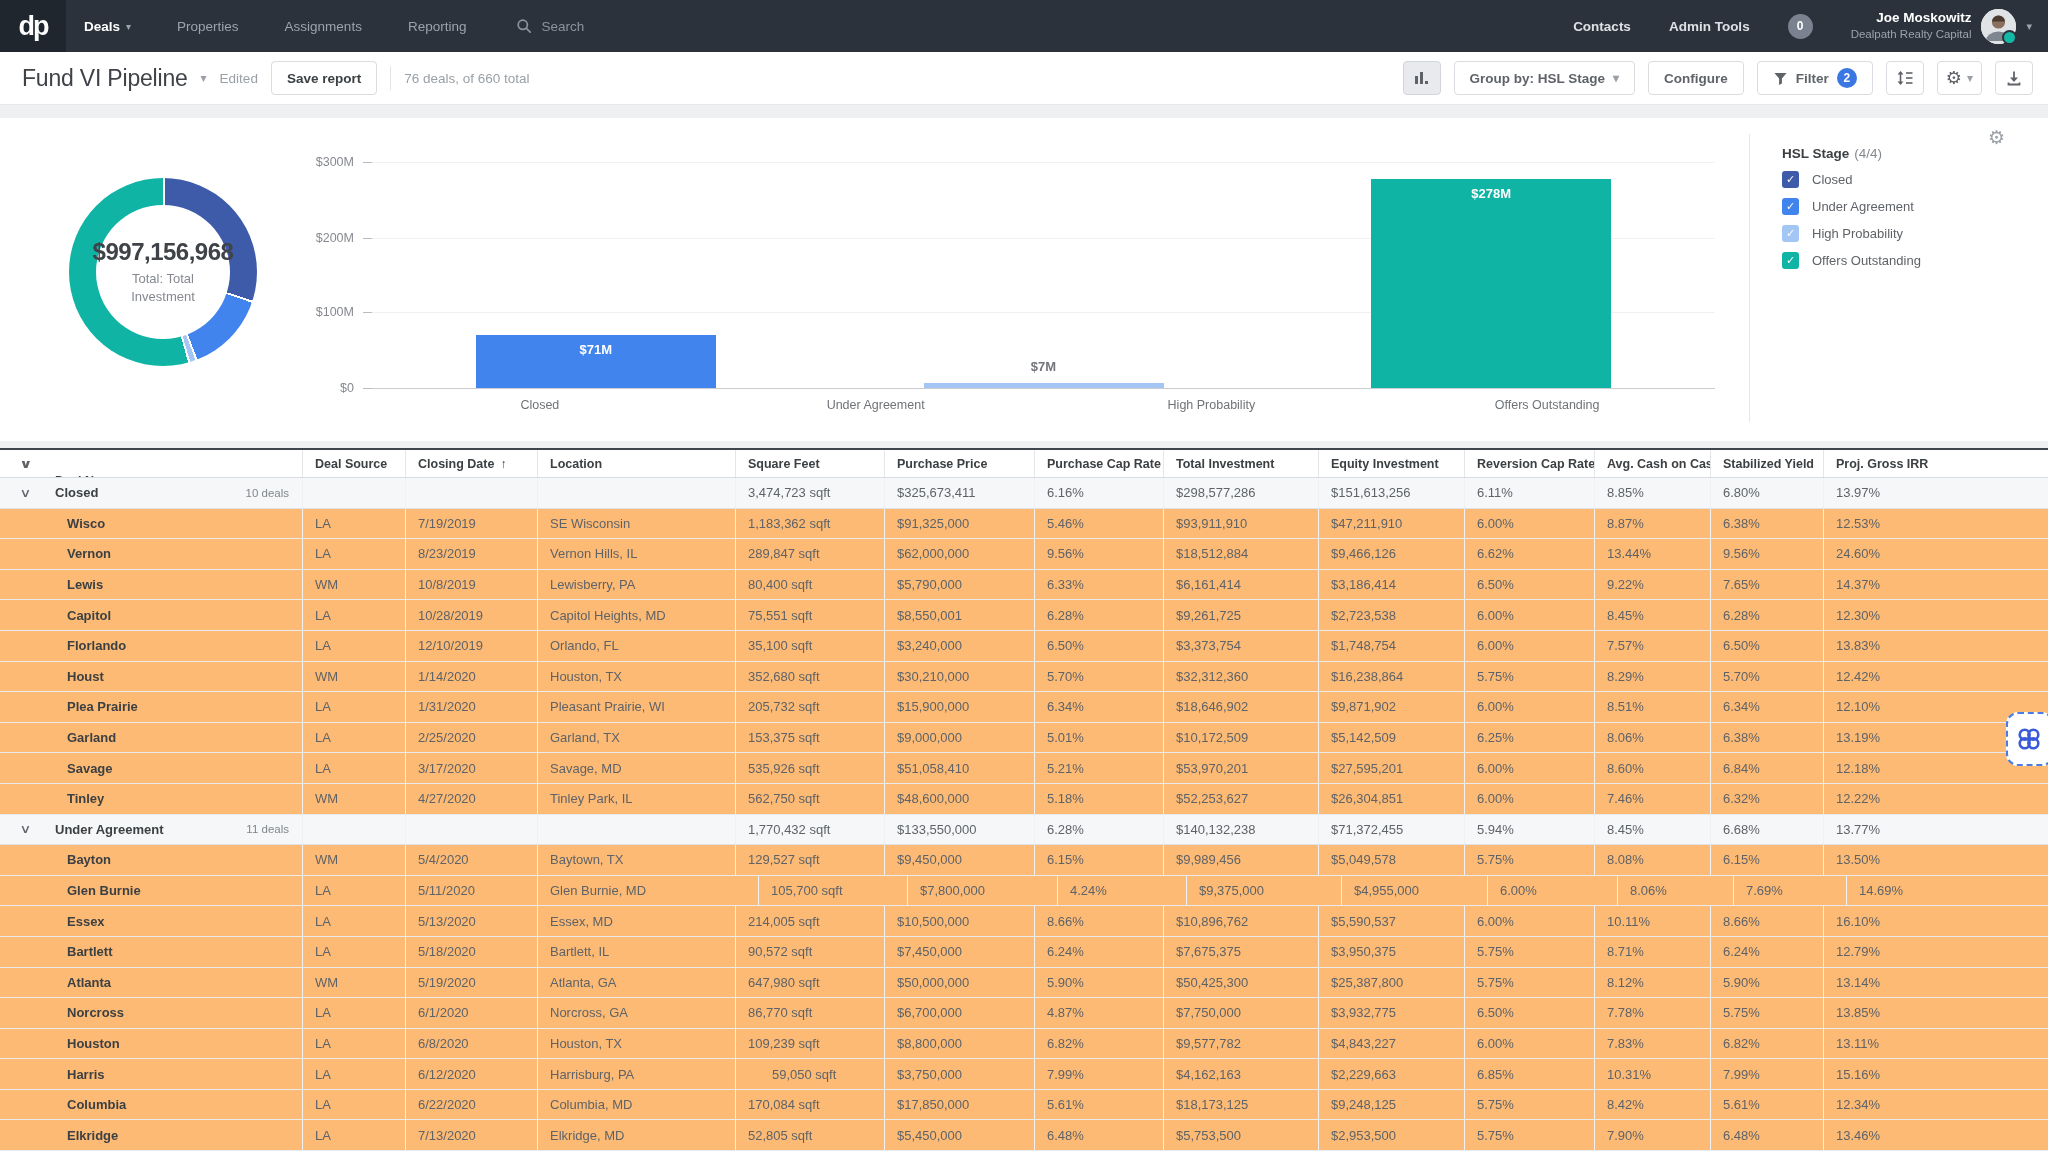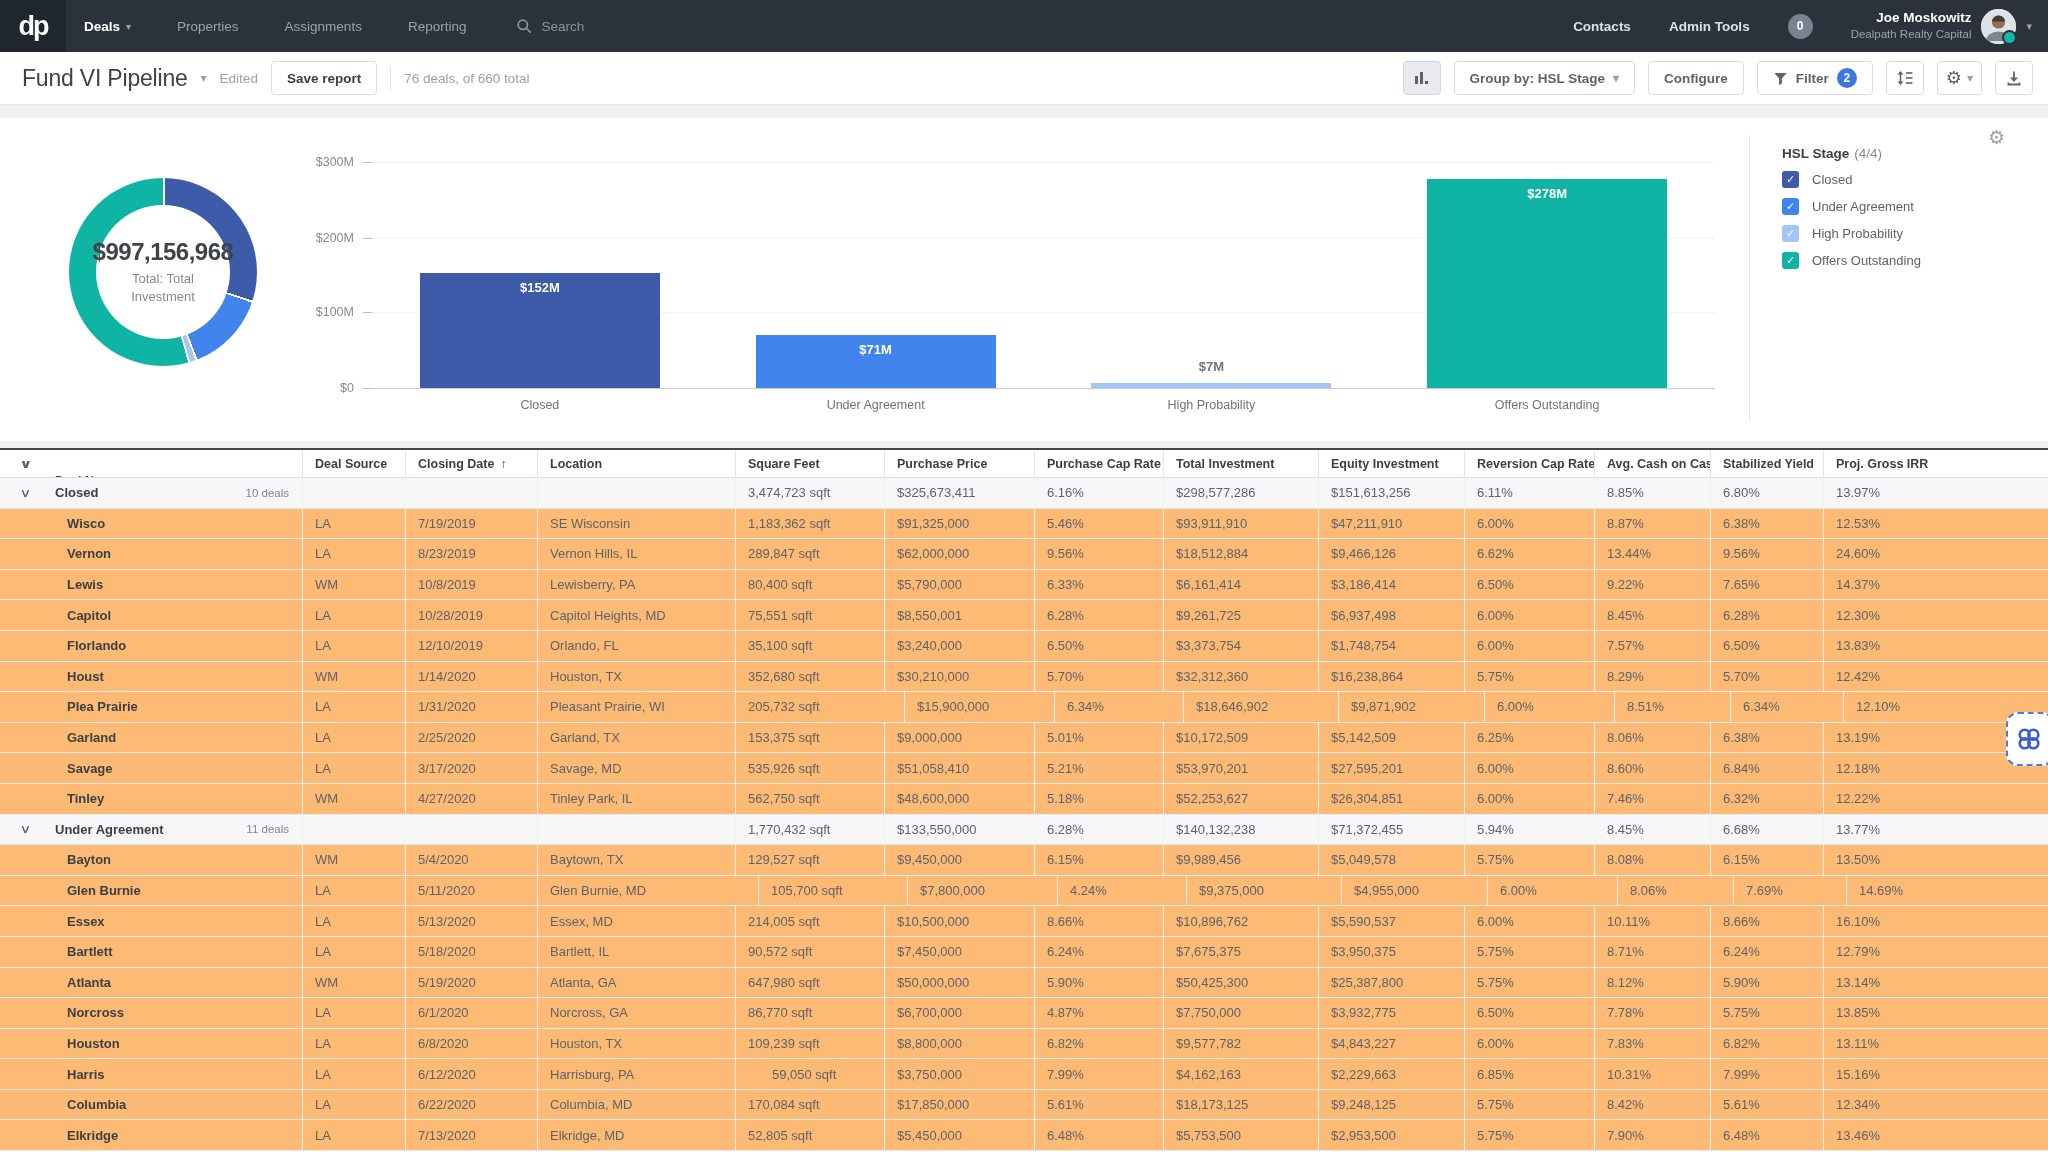--- a/index.html
+++ b/index.html
@@ -225,25 +225,20 @@
         <div class="gtick"></div>
         <div class="glabel">$100M</div>
       </div>
     <div class="gridline zero" style="top:270px">
         <div class="gtick"></div>
         <div class="glabel">$0</div>
       </div>
 
     <div id="bar-slots">
         <div class="bslot">
-          <div class="bar" style="height: 115px; background: rgb(62, 91, 169);">
-            <span class="bar-label">$152M</span>
-          </div>
-        </div>
-        <div class="bslot">
           <div class="bar" style="height: 53px; background: rgb(66, 132, 238);">
             <span class="bar-label">$71M</span>
           </div>
         </div>
         <div class="bslot">
           <div class="bar" style="height: 5px; background: rgb(163, 198, 244);">
             <span class="bar-label above">$7M</span>
           </div>
         </div>
         <div class="bslot">
@@ -516,21 +511,21 @@
           <div class="cell" style="width: 150px;">
             <span>$8,550,001</span>
           </div>
           <div class="cell" style="width: 129px;">
             <span>6.28%</span>
           </div>
           <div class="cell" style="width: 155px;">
             <span>$9,261,725</span>
           </div>
           <div class="cell" style="width: 146px;">
-            <span>$6,937,498</span>
+            <span>$2,723,538</span>
           </div>
           <div class="cell" style="width: 130px;">
             <span>6.00%</span>
           </div>
           <div class="cell" style="width: 116px;">
             <span>8.45%</span>
           </div>
           <div class="cell" style="width: 113px;">
             <span>6.28%</span>
           </div>
@@ -629,21 +624,21 @@
           </div>
           <div class="cell" style="width: 132px;">
             <span>1/31/2020</span>
           </div>
           <div class="cell" style="width: 198px;">
             <span>Pleasant Prairie, WI</span>
           </div>
           <div class="cell" style="width: 149px;">
             <span>205,732 sqft</span>
           </div>
-          <div class="cell" style="width: 150px; margin-left: 20px;">
+          <div class="cell" style="width: 150px;">
             <span>$15,900,000</span>
           </div>
           <div class="cell" style="width: 129px;">
             <span>6.34%</span>
           </div>
           <div class="cell" style="width: 155px;">
             <span>$18,646,902</span>
           </div>
           <div class="cell" style="width: 146px;">
             <span>$9,871,902</span>

